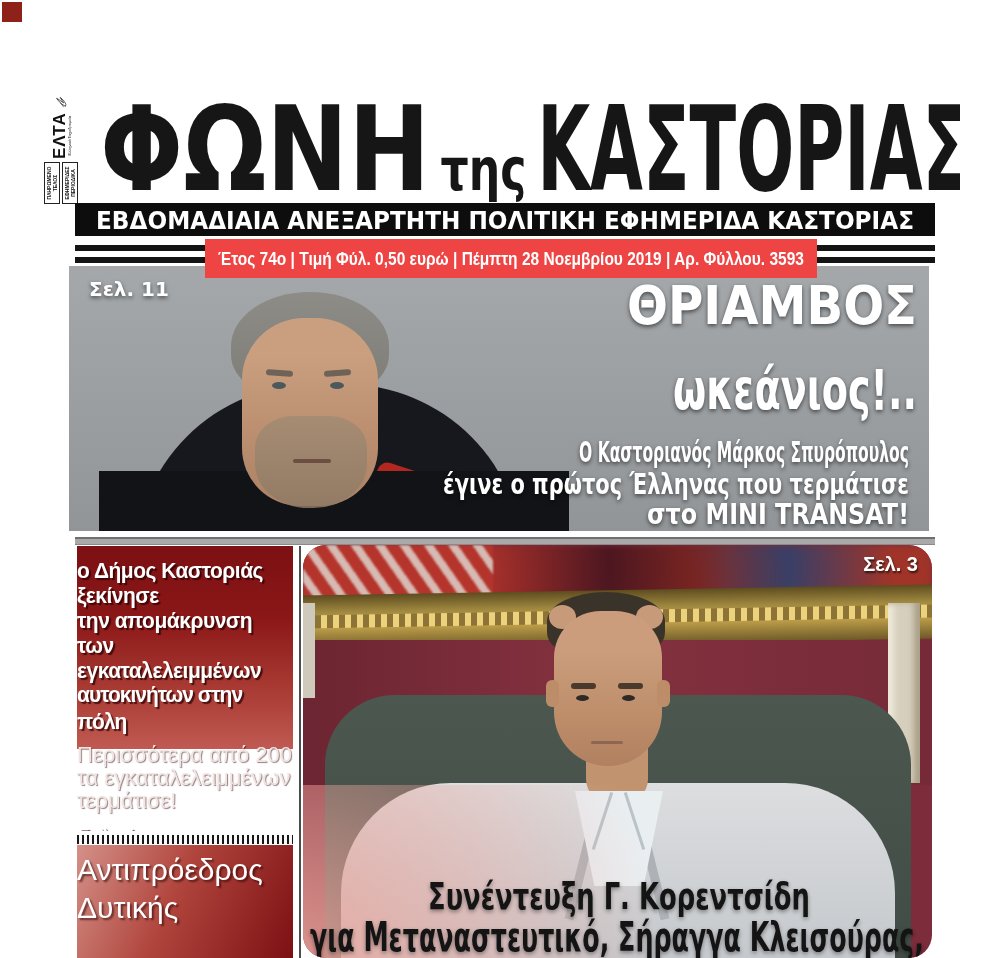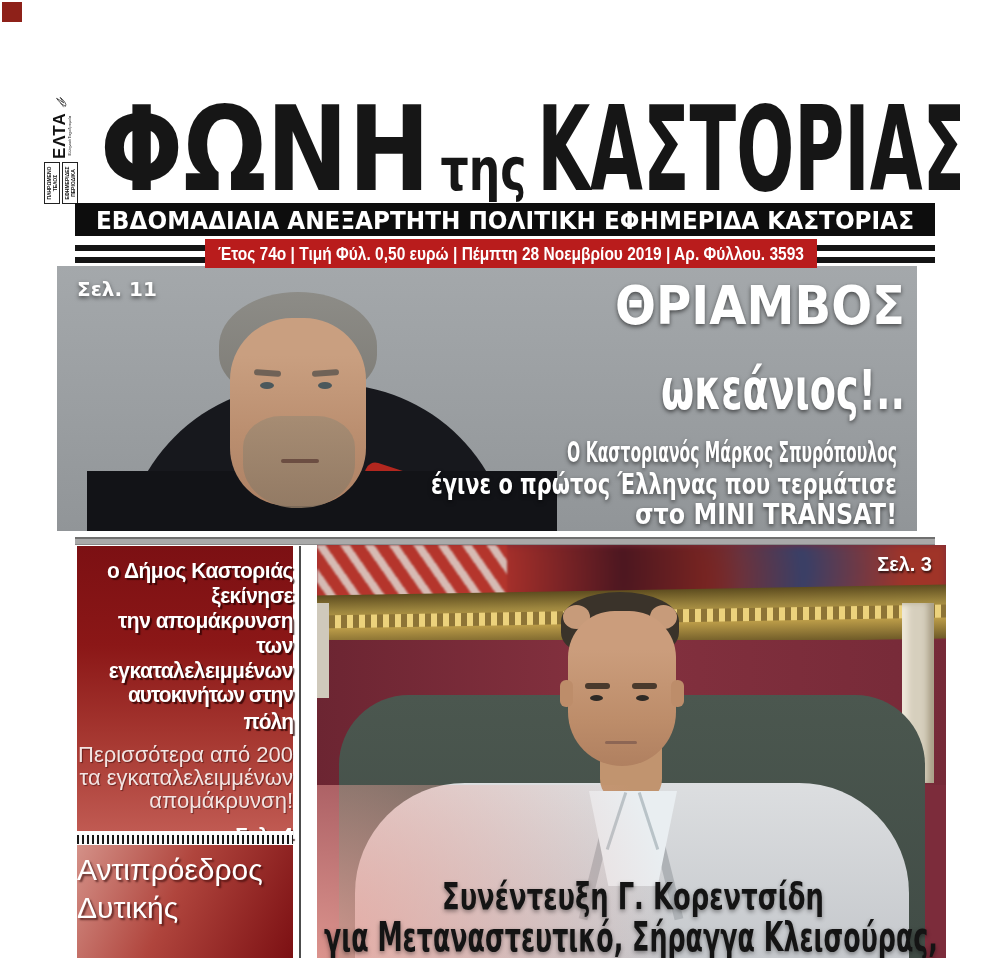--- a/index.html
+++ b/index.html
@@ -20,25 +20,25 @@
   .stamp-brand{display:flex;flex-direction:column;align-items:center;line-height:1;}
   .stamp-brand .b1{font-size:17px;font-weight:bold;letter-spacing:1px;color:#111;}
   .stamp-brand .b2{font-size:4px;color:#111;}
   .stamp-bird{width:30px;height:32px;}
 
   
   .masthead-svg{left:94px;top:86px;}
   .band-black{left:75px;top:203px;width:860px;height:33px;background:#0d0d0d;}
   .stripe{left:75px;width:860px;height:6px;background:#141414;}
   .stripe.s1{top:245px;} .stripe.s2{top:257px;}
-  .issue-band{left:205px;top:239px;width:612px;height:29px;background:#b91c1c;
+  .issue-band{left:205px;top:239px;width:612px;height:39px;background:#ef4444;
     display:flex;align-items:center;justify-content:center;z-index:3;}
 
   
-  .photo1{left:57px;top:266px;width:860px;height:265px;overflow:hidden;
+  .photo1{left:69px;top:266px;width:860px;height:265px;overflow:hidden;
     background:linear-gradient(180deg,#a4a8ab 0%,#9a9ea1 55%,#919598 100%);}
   .hood{left:65px;top:118px;width:390px;height:200px;background:#17181d;
     border-radius:180px 180px 0 0;}
   .shoulders{left:30px;top:205px;width:470px;height:60px;background:#121317;}
   .red-lining{left:300px;top:208px;width:100px;height:60px;background:#b2271f;
     transform:rotate(18deg);border-radius:10px;}
   .red-chest{left:150px;top:230px;width:70px;height:40px;background:#a7221c;
     transform:rotate(-14deg);border-radius:8px;}
   .hair1{left:162px;top:26px;width:158px;height:108px;border-radius:50% 50% 42% 42%;
     background:linear-gradient(180deg,#8d8c87,#7e7c76);}
@@ -50,39 +50,39 @@
     border-radius:34% 34% 48% 48%;background:linear-gradient(180deg,#a28b73,#8e7964);}
   .mouth1{left:224px;top:193px;width:38px;height:4px;background:#6c4e42;border-radius:2px;}
 
   .photo1 .txt{filter:drop-shadow(0 2px 2px rgba(0,0,0,.55));}
 
   
   .hdiv{left:75px;top:537px;width:860px;height:5px;background:#a9a9a9;
     border-top:2px solid #6f6f6f;border-bottom:1px solid #8a8a8a;}
 
   
-  .sidebox1{left:77px;top:546px;width:216px;height:285px;text-align:right;color:#fff;
+  .sidebox1{left:77px;top:546px;width:216px;height:203px;text-align:left;color:#fff;
     background:linear-gradient(180deg,#7c1013 0%,#8b1717 35%,#a83a33 70%,#c05a52 100%);}
   .sb-title{font-size:21px;font-weight:bold;line-height:25px;letter-spacing:-.5px;
     transform:scaleY(1.08);text-shadow:2px 2px 1px rgba(40,0,0,.75);}
   .sb-sub{font-size:22px;line-height:23px;color:#f3e4e2;margin-top:11px;
     text-shadow:1px 1px 1px rgba(40,0,0,.5);}
   .sb-ref{font-size:21px;font-weight:bold;margin-top:11px;
     text-shadow:2px 2px 1px rgba(40,0,0,.75);}
   .dash-div{left:77px;top:831px;width:216px;height:14px;background:#fdfdfd;
     border-top:2px solid #fff;border-bottom:2px solid #fff;}
   .dash-div .dashes{position:absolute;left:0;top:2px;width:100%;height:9px;
     background:repeating-linear-gradient(90deg,#161616 0 2px,#f8f8f8 2px 5px);}
   .sidebox2{left:77px;top:845px;width:216px;height:113px;text-align:left;color:#fff;
     background:linear-gradient(115deg,#d49188 0%,#b0453d 45%,#7c1013 100%);}
   .sb2-line{font-size:30px;line-height:38px;text-shadow:2px 2px 2px rgba(40,0,0,.6);}
   .vline{left:299px;top:546px;width:2px;height:412px;background:#4c4c4c;}
 
   
-  .photo2{left:317px;top:545px;width:629px;height:413px;overflow:hidden;background:#7c2c3b;}
+  .photo2{left:303px;top:545px;width:629px;height:413px;overflow:hidden;background:#7c2c3b;border-radius:23px;}
   .p2-topblur{left:0;top:0;width:629px;height:58px;filter:blur(3px);
     background:radial-gradient(circle at 15% 50%,#b5342c 0 14%,transparent 40%),
       radial-gradient(circle at 35% 40%,#4a1620 0 20%,transparent 50%),
       radial-gradient(circle at 55% 60%,#8a2a22 0 12%,transparent 40%),
       radial-gradient(circle at 72% 40%,#3a3f66 0 8%,transparent 30%),
       radial-gradient(circle at 88% 55%,#a03428 0 14%,transparent 45%),#571c22;}
   .p2-curtain{left:0;top:0;width:190px;height:58px;opacity:.85;filter:blur(1px);
     background:repeating-linear-gradient(55deg,#b5362d 0 12px,#ddd3cc 12px 20px);}
   .p2-frame{left:-6px;top:45px;width:645px;height:54px;transform:rotate(-1deg);
     background:linear-gradient(180deg,#5d4c1f,#9c853e 30%,#c9a84e 55%,#6e5a28);}
@@ -194,21 +194,21 @@
   <div class="abs sidebox1">
     <div style="padding-top:11px;">
       <div class="sb-title">ο Δήμος Καστοριάς</div>
       <div class="sb-title">ξεκίνησε</div>
       <div class="sb-title">την απομάκρυνση</div>
       <div class="sb-title">των</div>
       <div class="sb-title">εγκαταλελειμμένων</div>
       <div class="sb-title" style="letter-spacing:-1px;">αυτοκινήτων στην πόλη</div>
       <div class="sb-sub">Περισσότερα από 200</div>
       <div class="sb-sub" style="margin-top:0;">τα εγκαταλελειμμένων</div>
-      <div class="sb-sub" style="margin-top:0;">απομάκρυνση!</div>
+      <div class="sb-sub" style="margin-top:0;">τερμάτισε!</div>
       <div class="sb-ref">Σελ. 4</div>
     </div>
   </div>
 
   <div class="abs dash-div">
     <div class="dashes"></div>
   </div>
 
   <div class="abs sidebox2">
     <div style="padding-top:6px;">

